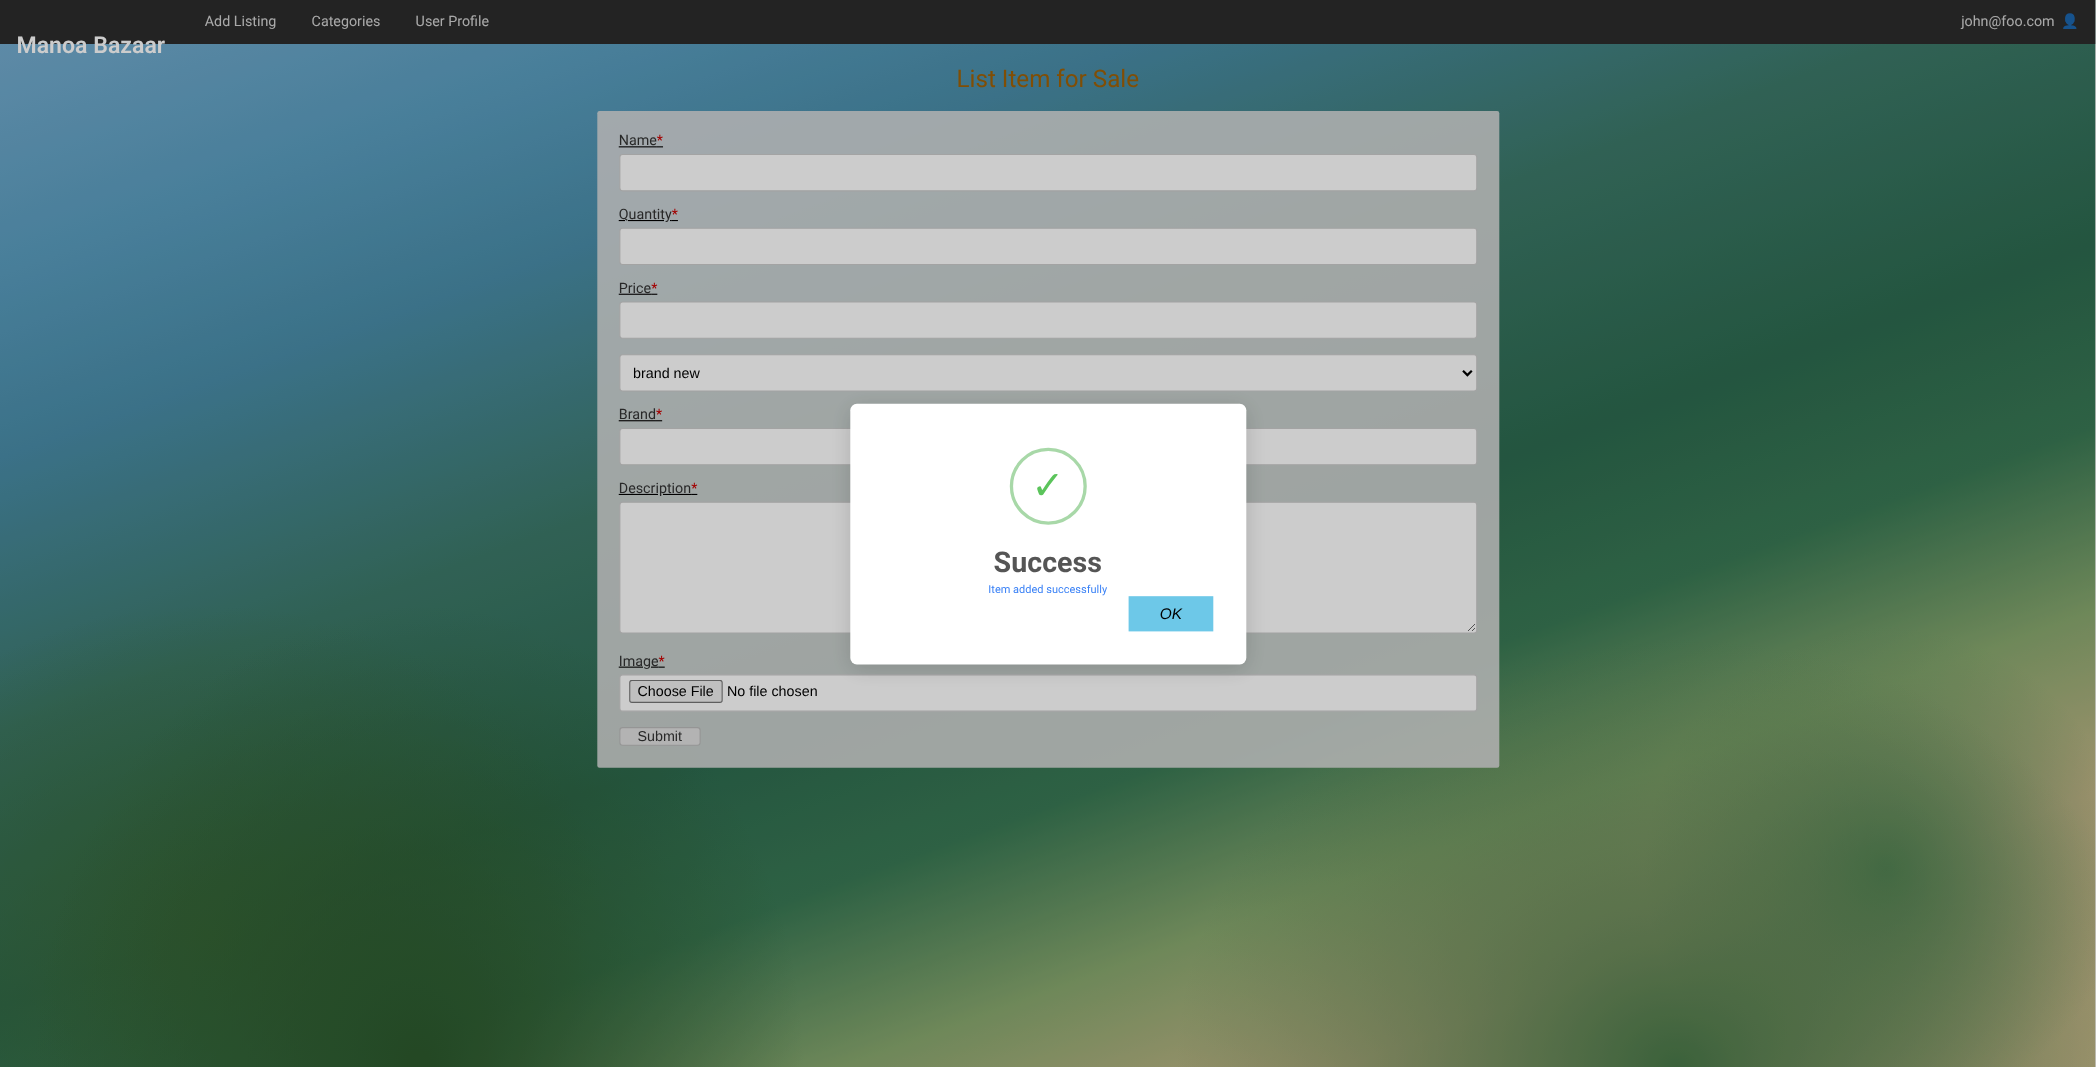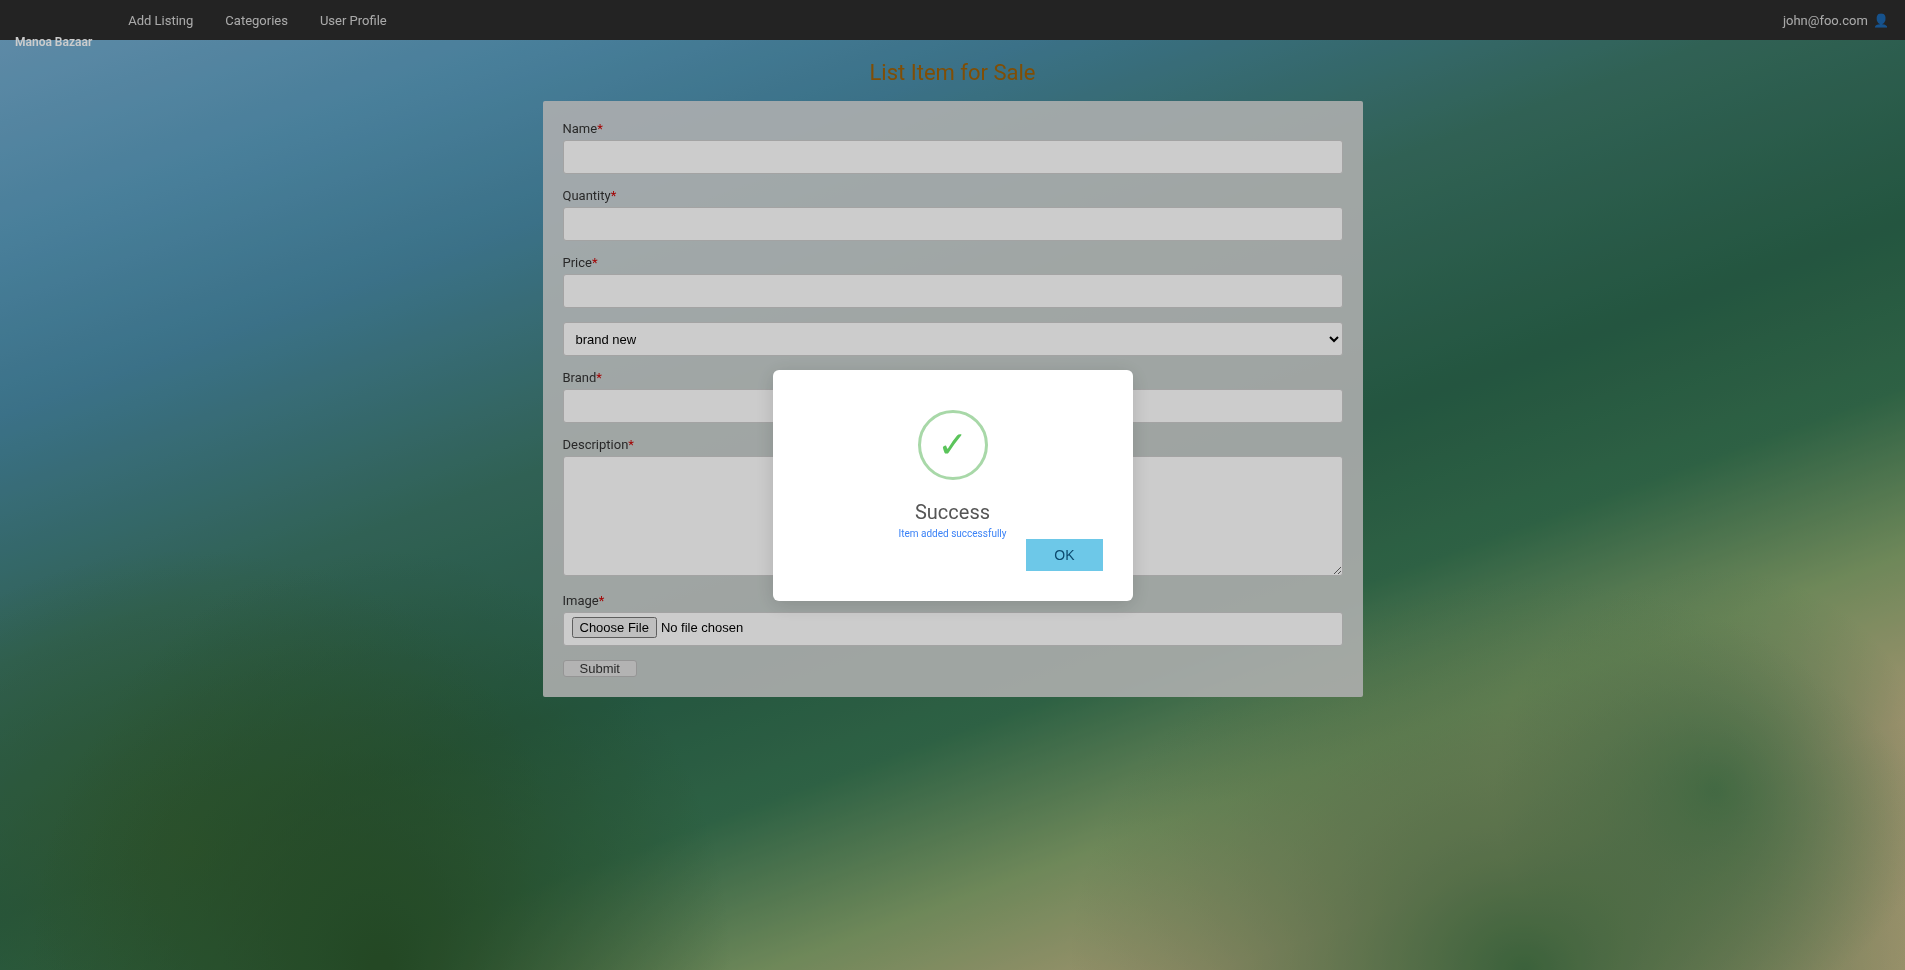--- a/index.html
+++ b/index.html
@@ -54,21 +54,21 @@
       background-color: #2c2c2c;
       color: white;
       height: 40px;
       display: flex;
       align-items: center;
       padding: 0 15px;
       gap: 20px;
     }
 
     .navbar-brand {
-      font-size: 12px;
+      font-size: 21px;
       font-weight: 600;
       color: white;
       margin-right: 10px;
       margin-top: 44px;
     }
 
     .nav-link {
       color: rgba(255,255,255,0.8);
       font-size: 13px;
       cursor: pointer;
@@ -102,20 +102,21 @@
       margin-bottom: 16px;
       background: rgba(255,255,255,0.0);
     }
 
     
     .form-container {
       background: rgba(220,220,220,0.88);
       width: 820px;
       border-radius: 2px;
       padding: 20px 20px 20px 20px;
+      text-decoration: underline;
     }
 
     .form-group {
       margin-bottom: 14px;
     }
 
     .form-label {
       display: block;
       font-size: 13px;
       color: #333;
@@ -201,40 +202,41 @@
       margin-bottom: 20px;
     }
 
     .modal-checkmark {
       color: #5bc45b;
       font-size: 36px;
       line-height: 1;
     }
 
     .modal-title {
-      font-size: 20px;
-      font-weight: 400;
+      font-size: 26px;
+      font-weight: 700;
       color: #555;
       margin-bottom: 4px;
     }
 
     .modal-message {
       font-size: 10px;
       color: #3b82f6;
     }
 
     .modal-ok-btn {
       background: #6dc8e8;
       border: none;
       border-radius: 0;
       padding: 8px 28px;
       font-size: 14px;
-      color: #0c4a6e;
+      color: #000000;
       cursor: pointer;
       align-self: flex-end;
+      font-style: italic;
     }
   </style>
 </head>
 <body>
 
 <div class="bg"></div>
 
 <nav class="navbar">
   <span class="navbar-brand">Manoa Bazaar</span>
   <a class="nav-link">Add Listing</a>

